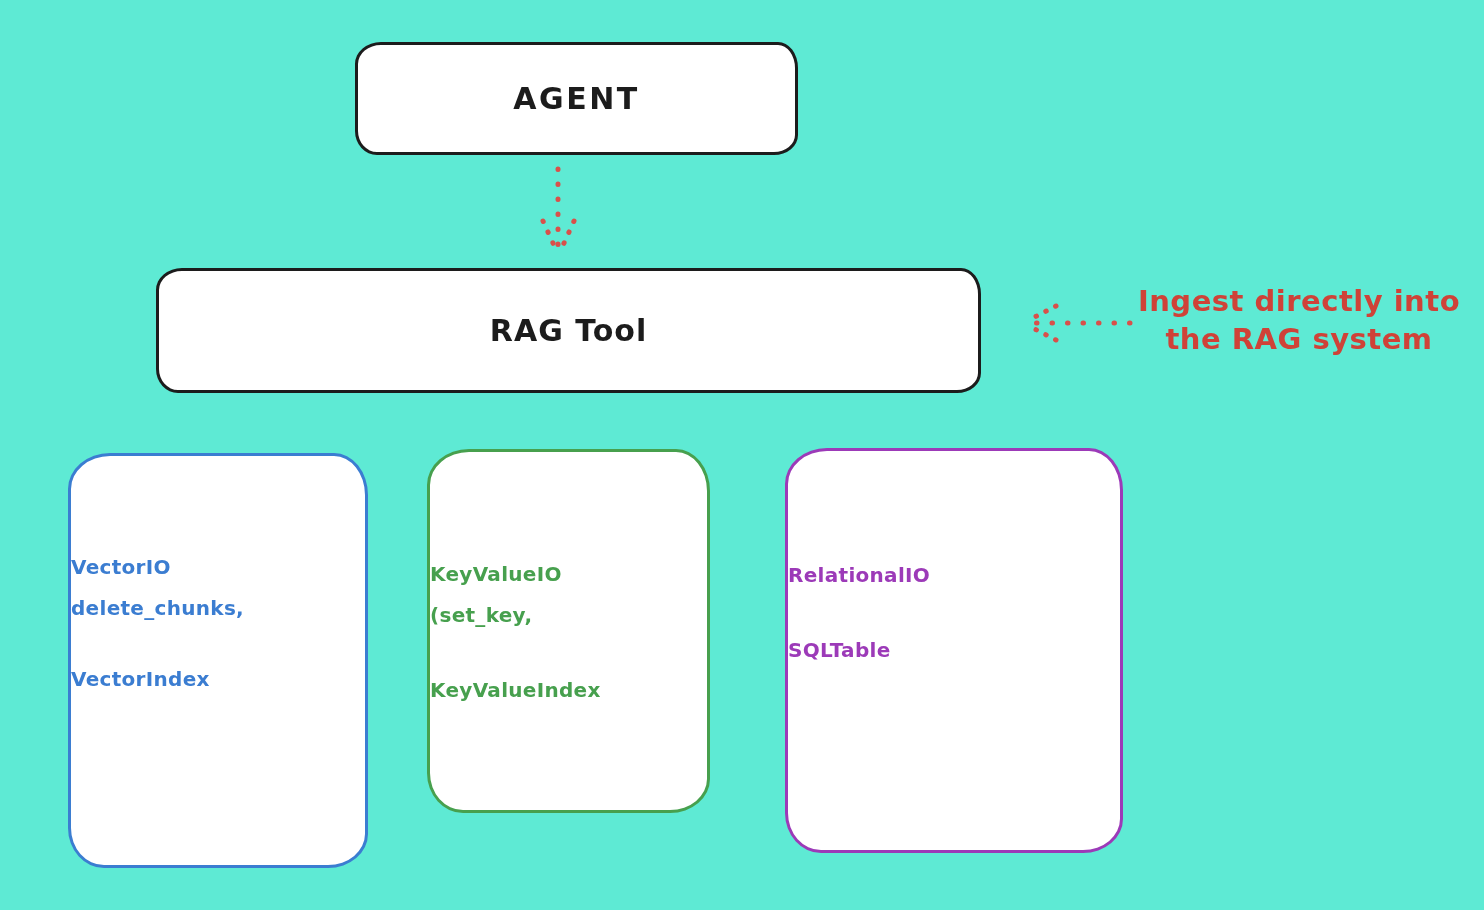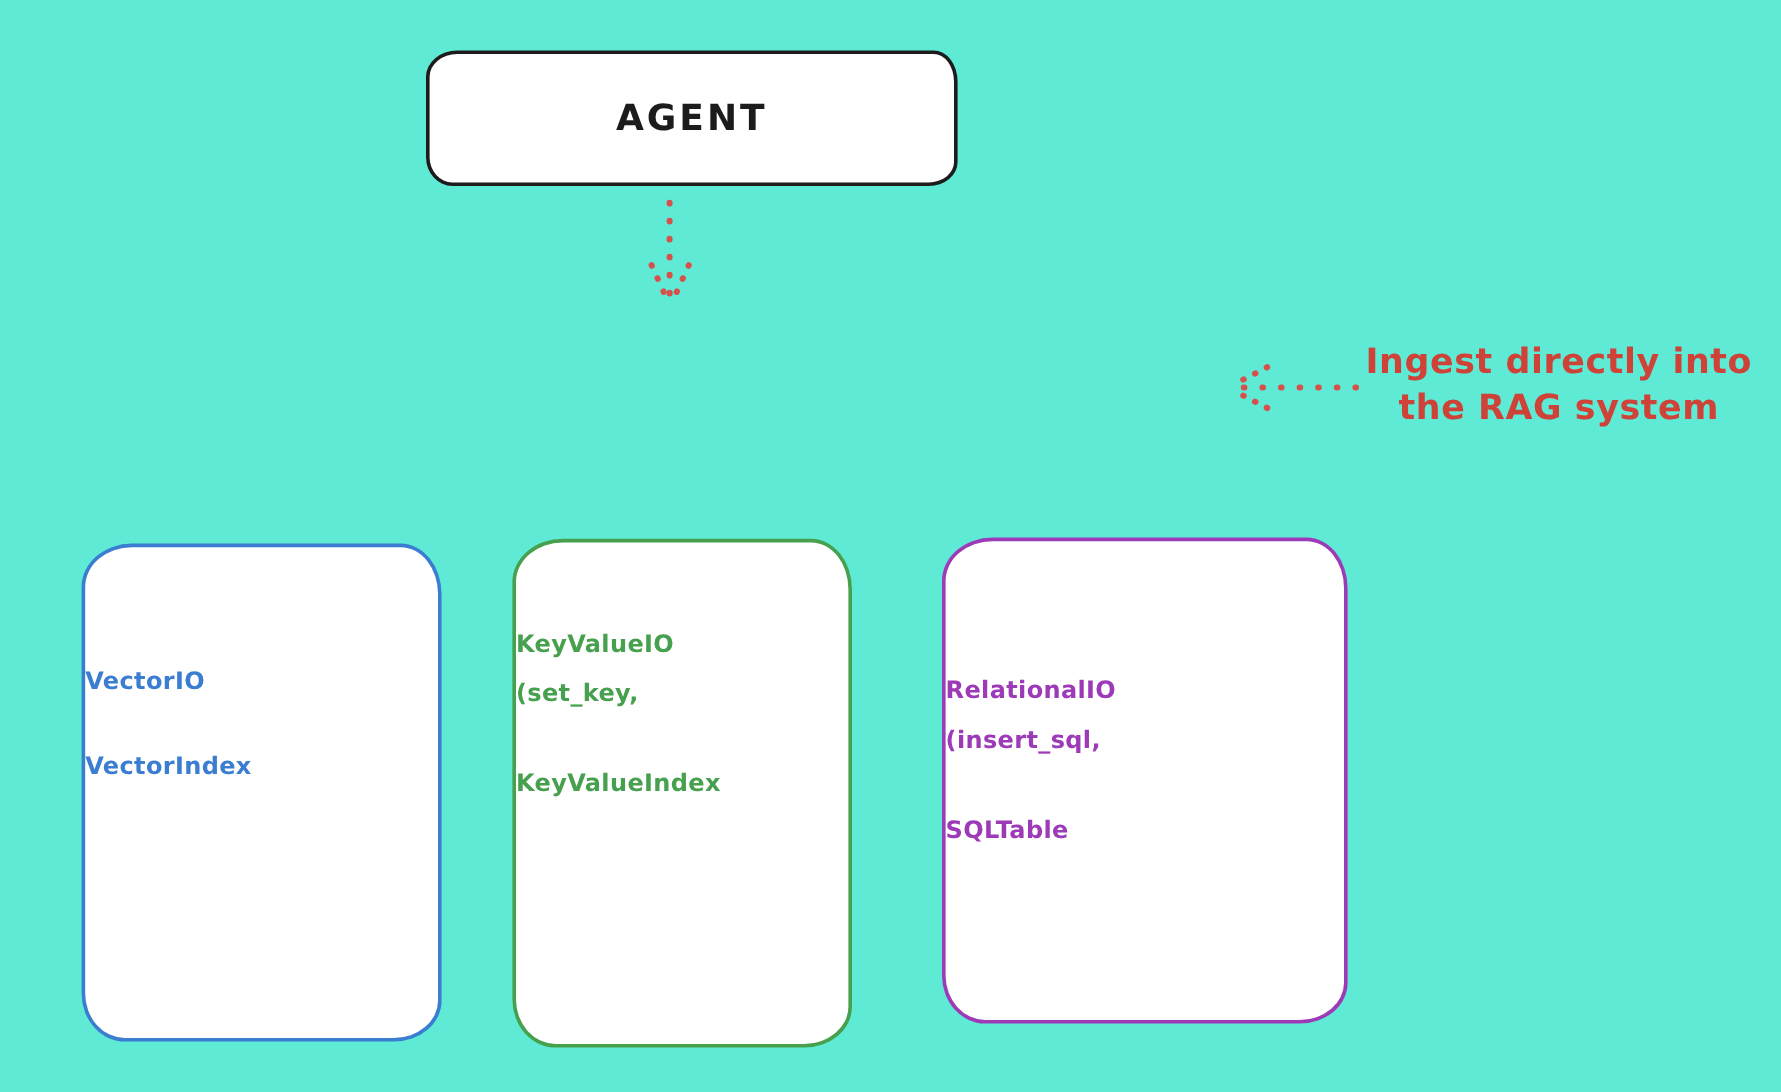--- a/index.html
+++ b/index.html
@@ -76,42 +76,45 @@
   .backend .index-label { line-height: 41px; }
 
   .backend-vector {
     left: 68px; top: 453px; width: 300px; height: 415px;
     color: #3b7dd1; border-color: #3b7dd1;
     padding-top: 91px;
   }
   .backend-vector .index-label { margin-top: 30px; }
 
   .backend-keyvalue {
-    left: 427px; top: 449px; width: 283px; height: 424px;
+    left: 427px; top: 449px; width: 283px; height: 364px;
     color: #47a04e; border-color: #47a04e;
-    padding-top: 64px;
+    padding-top: 102px;
   }
   .backend-keyvalue .index-label { margin-top: 34px; }
 
   .backend-relational {
     left: 785px; top: 448px; width: 338px; height: 405px;
     color: #9c3ab8; border-color: #9c3ab8;
     padding-top: 104px;
   }
   .backend-relational .index-label { margin-top: 34px; }
 </style>
 </head>
 <body>
 
 <div class="canvas">
 
   <div class="node node-agent">
     <span class="node-label">AGENT</span>
   </div>
 
+  <div class="node node-rag">
+    <span class="node-label">RAG Tool</span>
+  </div>
 
   <svg class="arrows-overlay" width="1484" height="910" viewBox="0 0 1484 910" xmlns="http://www.w3.org/2000/svg">
     <g stroke="#d9504a" stroke-width="5" stroke-linecap="round" fill="none">
       <g>
         <path d="M558 169 L558 249" stroke-dasharray="0.5 14.5"></path>
         <path d="M543 221 L557 252" stroke-dasharray="0.5 11.5"></path>
         <path d="M574 221 L560 252" stroke-dasharray="0.5 11.5"></path>
       </g>
       <g>
         <path d="M1130 323 L1030 323" stroke-dasharray="0.5 15"></path>
@@ -121,28 +124,28 @@
     </g>
   </svg>
 
   <div class="annotation">
     <div>Ingest directly into</div>
     <div>the RAG system</div>
   </div>
 
   <div class="backend backend-vector">
     <div class="t-line">VectorIO</div>
+    <div class="t-line">delete_chunks,</div>
     <div class="index-label">VectorIndex</div>
   </div>
 
   <div class="backend backend-keyvalue">
     <div class="t-line">KeyValueIO</div>
     <div class="t-line">(set_key,</div>
     <div class="index-label">KeyValueIndex</div>
   </div>
 
   <div class="backend backend-relational">
     <div class="t-line">RelationalIO</div>
-    <div class="t-line">(insert_sql,</div>
     <div class="index-label">SQLTable</div>
   </div>
 
 </div>
 
 </body></html>

